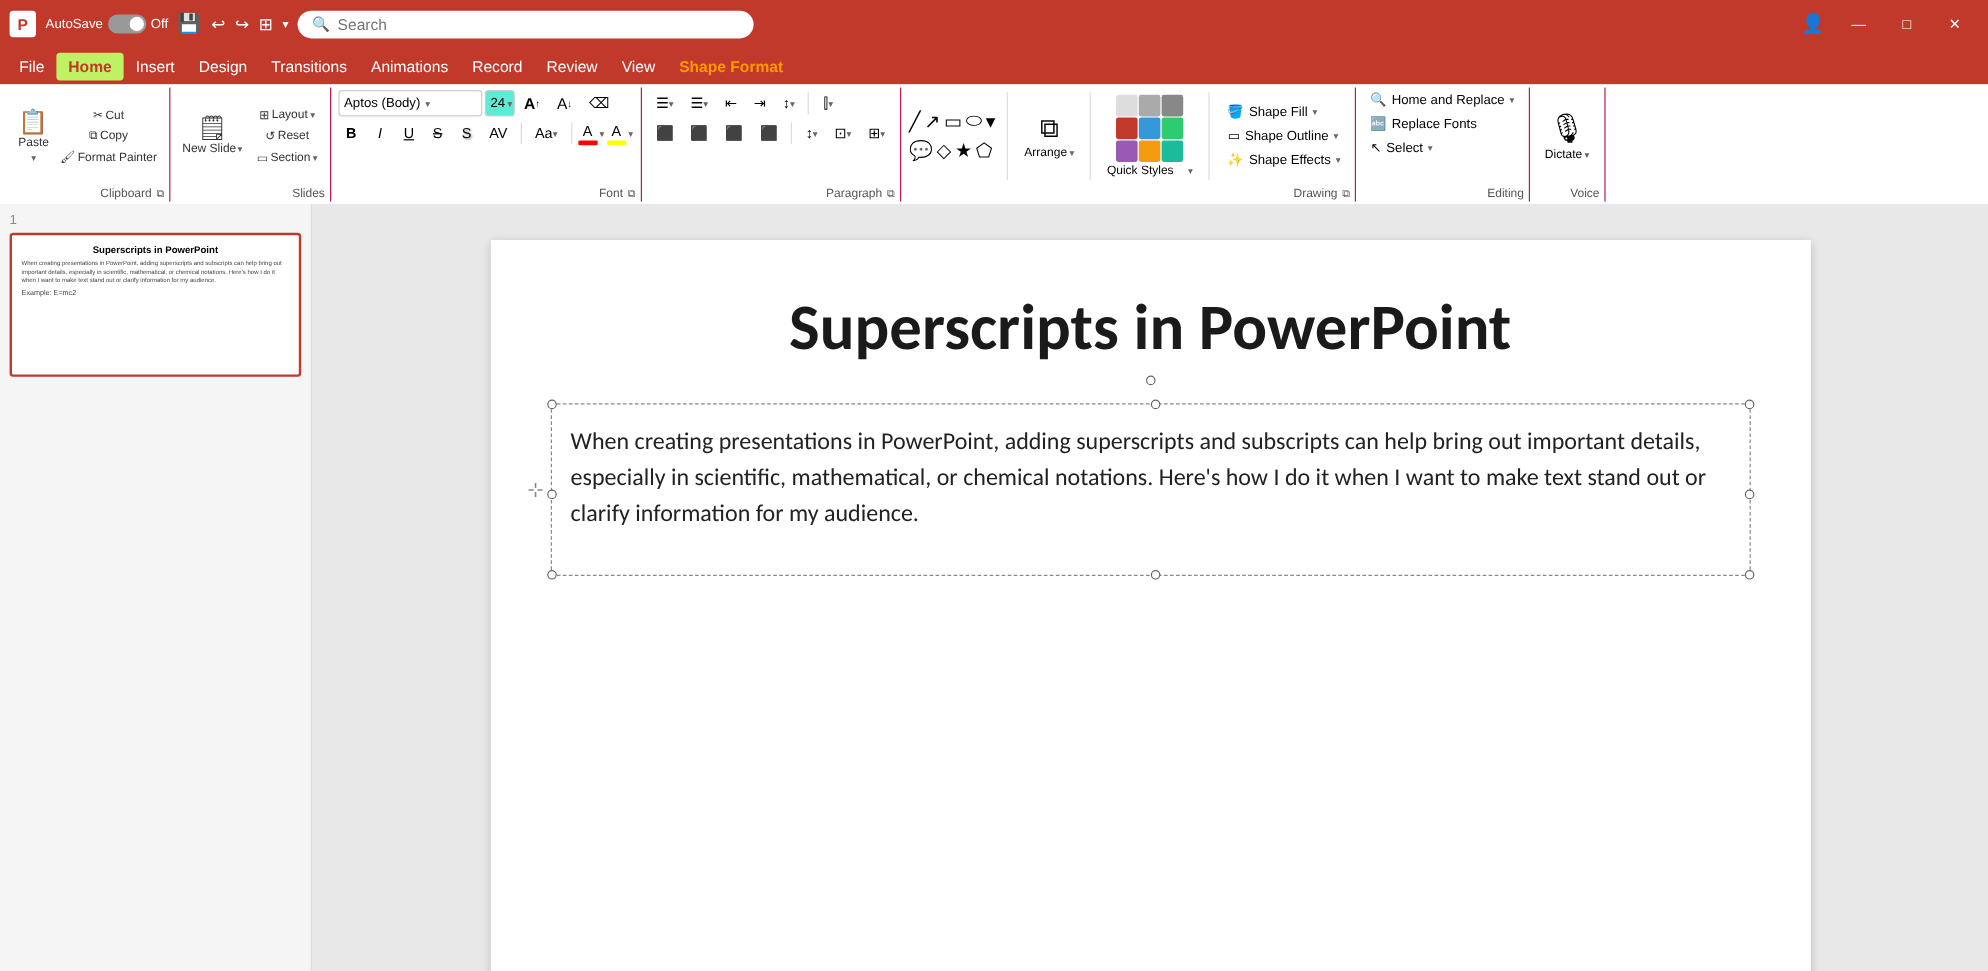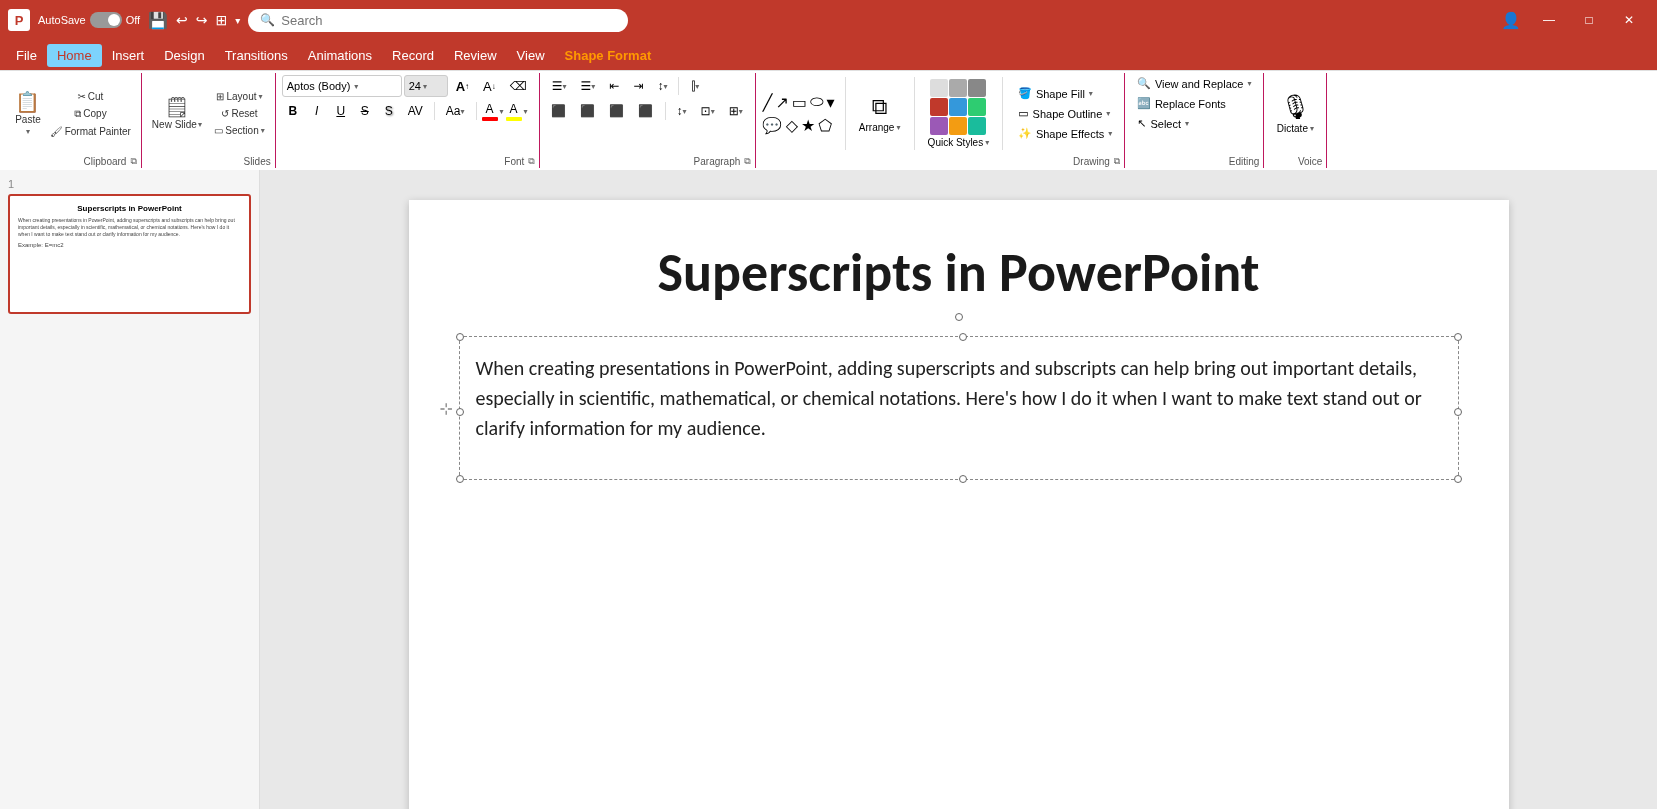--- a/index.html
+++ b/index.html
@@ -28,21 +28,21 @@
 
     
     #menu-bar {
       background: #c0392b;
       display: flex;
       align-items: center;
       height: 30px;
       padding: 0 6px;
     }
     .menu-item { color: white; padding: 4px 10px; cursor: pointer; font-size: 13px; border-radius: 3px; }
-    .menu-item.active { background: #7dd3fc; color: #c0392b; font-weight: 400; }
+    .menu-item.active { background: #bef264; color: #c0392b; font-weight: 700; }
     .menu-item.shape-format { color: #ff9900; font-weight: 600; }
 
     
     #ribbon-content {
       background: white;
       display: flex;
       align-items: stretch;
       min-height: 100px;
       padding: 2px 4px;
       border-top: 1px solid #e0e0e0;
@@ -78,24 +78,24 @@
       background: white;
       cursor: pointer;
       min-width: 120px;
     }
     .size-combo {
       border: 1px solid #ccc;
       border-radius: 3px;
       padding: 2px 4px;
       font-size: 11px;
       height: 22px;
-      width: 44px;
-      display: flex;
-      align-items: center;
-      background: #e5e5e5;
+      width: 25px;
+      display: flex;
+      align-items: center;
+      background: #5eead4;
       cursor: pointer;
     }
 
     
     .fmt-btn {
       border: 1px solid transparent;
       border-radius: 3px;
       padding: 1px 5px;
       font-size: 12px;
       cursor: pointer;
@@ -493,21 +493,21 @@
             <div class="qs-cell" style="background:#c0392b;"></div>
             <div class="qs-cell" style="background:#3498db;"></div>
             <div class="qs-cell" style="background:#2ecc71;"></div>
           </div>
           <div class="qs-row">
             <div class="qs-cell" style="background:#9b59b6;"></div>
             <div class="qs-cell" style="background:#f39c12;"></div>
             <div class="qs-cell" style="background:#1abc9c;"></div>
           </div>
         </div>
-        <span style="font-size:10px;display:flex;align-items:center;gap:2px;">
+        <span style="font-size:10px;display:flex;align-items:center;gap:12px;">
           <span>Quick Styles</span>
           <span class="dropdown-arrow">▾</span>
         </span>
       </div>
       <div class="sep"></div>
 
       <div style="display:flex;flex-direction:column;gap:3px;">
         <div class="edit-btn">
           <span>🪣</span>
           <span>Shape Fill</span>
@@ -528,21 +528,21 @@
     <div class="group-footer">
       <span>Drawing</span>
       <span class="group-footer-expand">⧉</span>
     </div>
   </div>
 
   <div class="group-container">
     <div class="group-content" style="flex-direction:column;gap:3px;align-items:flex-start;">
       <div class="edit-btn">
         <span>🔍</span>
-        <span>View and Replace</span>
+        <span>Home and Replace</span>
         <span class="dropdown-arrow">▾</span>
       </div>
       <div class="edit-btn">
         <span>🔤</span>
         <span>Replace Fonts</span>
       </div>
       <div class="edit-btn">
         <span>↖</span>
         <span>Select</span>
         <span class="dropdown-arrow">▾</span>

